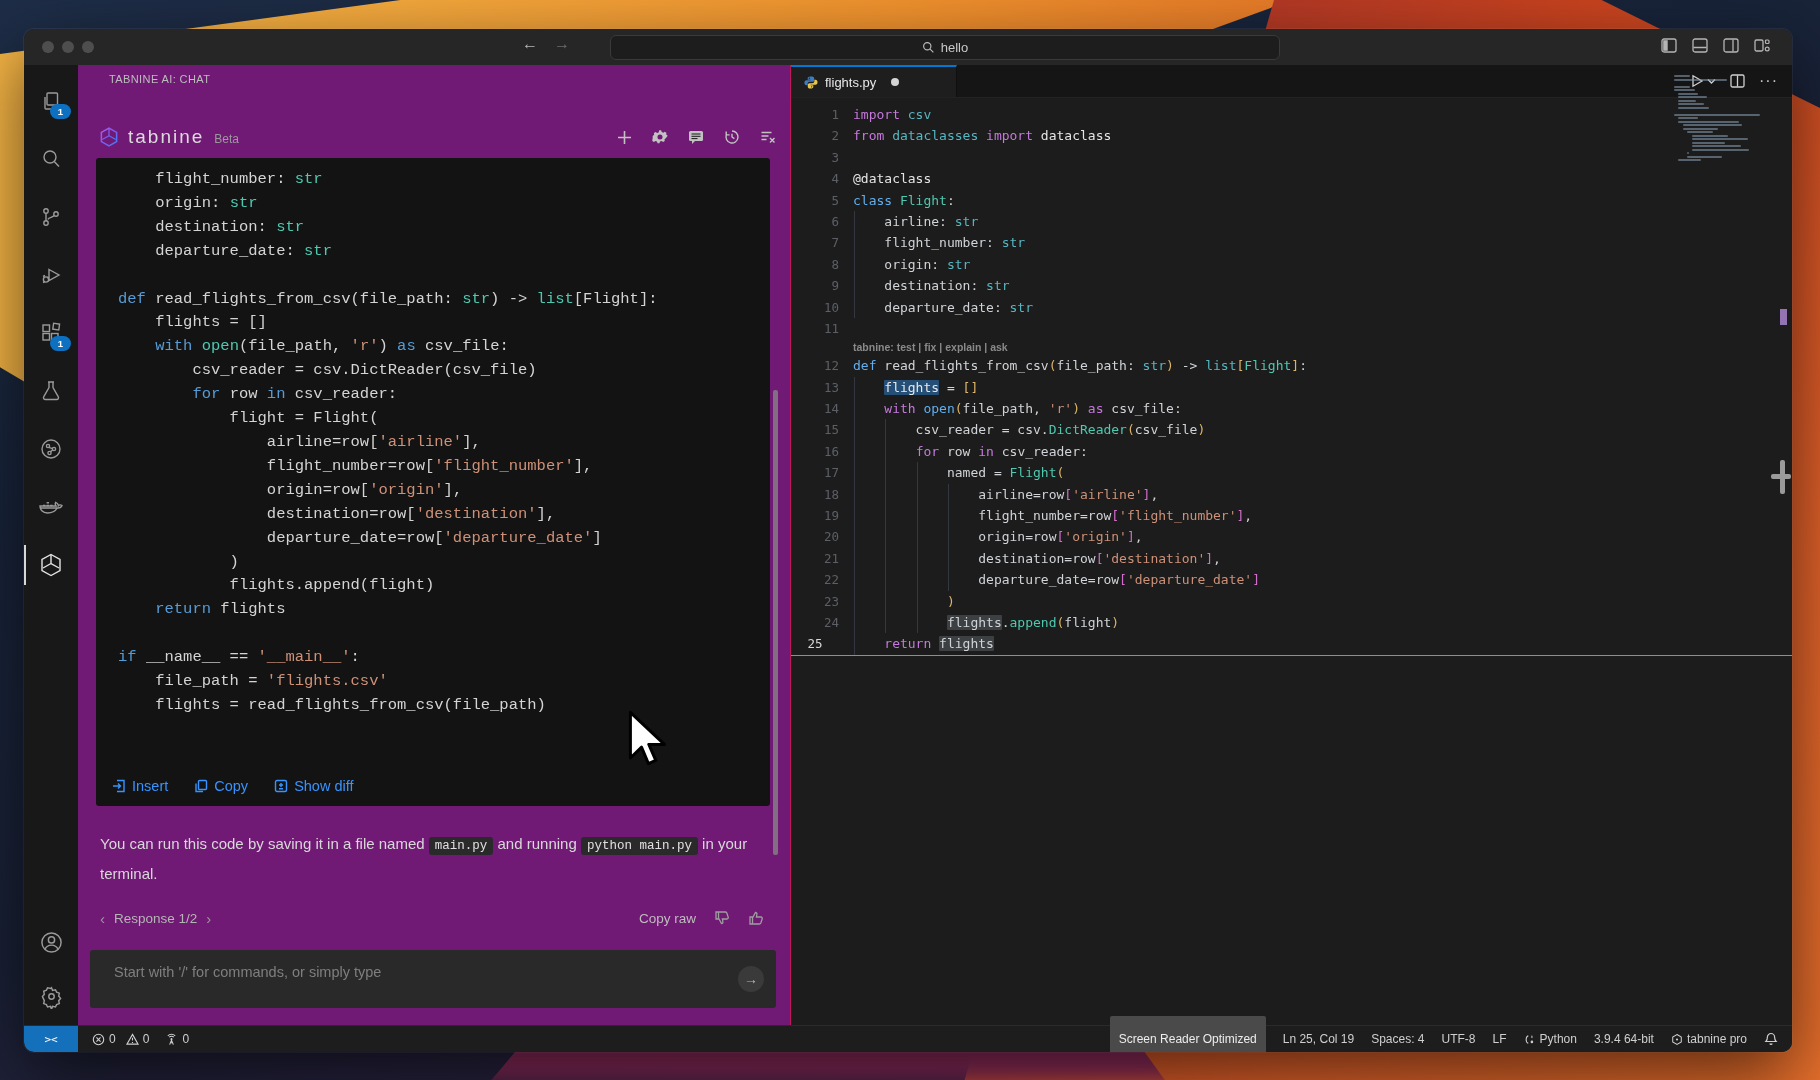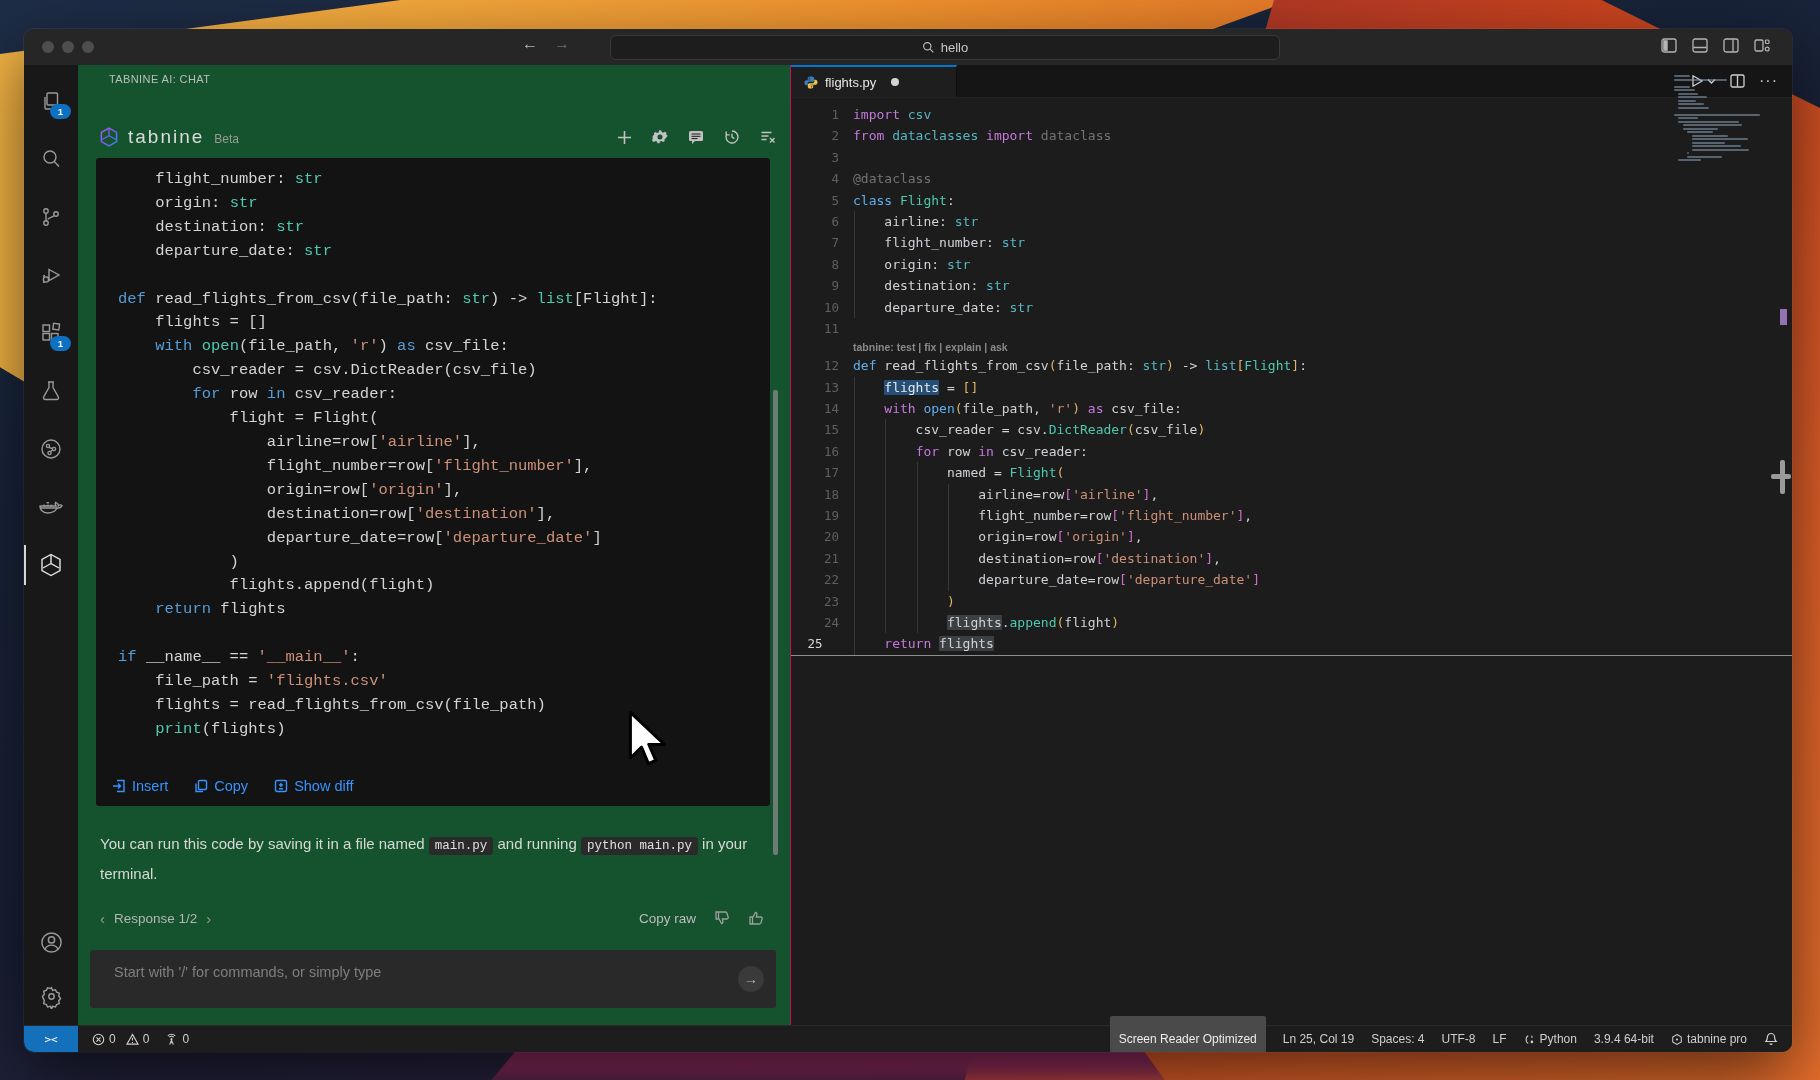--- a/index.html
+++ b/index.html
@@ -36,21 +36,21 @@
   .actbar .spacer{flex:1;}
   .aicon{position:relative;width:28px;height:28px;display:flex;align-items:center;justify-content:center;cursor:pointer;}
   .aicon svg{stroke:#9a9a9a;fill:none;stroke-width:1.4;}
   .aicon.active svg{stroke:#e3e3e3;}
   .aicon.active::before{content:"";position:absolute;left:-13px;top:-6px;width:2px;height:40px;background:#d7d7d7;}
   .badge{position:absolute;right:-6px;bottom:-4px;min-width:15px;height:15px;border-radius:8px;background:#0e70c0;
     color:#fff;font-size:9.5px;display:flex;align-items:center;justify-content:center;padding:0 3px;font-weight:bold;}
   .botcluster{display:flex;flex-direction:column;gap:26px;padding-bottom:16px;align-items:center;}
 
   
-  .chatpanel{position:absolute;left:54px;top:0;width:712px;bottom:0;background:#14532d;border-right:7px solid #be185d;}
+  .chatpanel{position:absolute;left:54px;top:0;width:712px;bottom:0;background:#701a75;border-right:7px solid #be185d;}
   .chat-header{position:absolute;left:31px;top:8px;font-size:11px;letter-spacing:.4px;color:#bdbdbd;}
   .brandrow{position:absolute;left:20px;top:56px;right:14px;height:32px;display:flex;align-items:center;}
   .brand-name{font-size:19px;letter-spacing:2px;color:#dcdcdc;margin-left:8px;}
   .brand-beta{font-size:12px;color:#9a9a9a;margin-left:10px;margin-top:4px;}
   .chat-toolbar{margin-left:auto;display:flex;gap:20px;align-items:center;}
   .chat-toolbar .tbi{color:#c2c2c2;cursor:pointer;display:flex;}
   
   .codeblock{position:absolute;left:18px;top:93px;width:674px;height:648px;background:#131313;border-radius:3px;}
   .codeblock .lines{position:absolute;left:22px;top:10px;right:10px;}
   .cline{white-space:pre;font-family:"Liberation Mono",monospace;font-size:15.5px;line-height:23.9px;min-height:23.9px;}
@@ -89,21 +89,21 @@
   .edcode{position:absolute;left:0;top:39px;right:0;bottom:0;}
   .eline{display:flex;line-height:21.4px;height:21.4px;}
   .eline .lnum{width:48px;text-align:right;padding-right:0;color:#5c6066;font-family:"DejaVu Sans Mono",monospace;font-size:12.5px;flex:none;}
   .eline .lcode{position:relative;margin-left:14px;white-space:pre;font-family:"DejaVu Sans Mono",monospace;font-size:13px;flex:1;}
   .eline.cur .lnum{color:#d7d7d7;text-align:center;}
   .eline.cur{border-bottom:1px solid rgba(255,255,255,.5);}
   .eline.lens{height:16px;line-height:16px;}
   .lens-text{font-size:10.5px !important;color:#8a8a8a;font-family:"Liberation Sans",sans-serif !important;font-weight:bold;}
   .iguide{position:absolute;top:0;bottom:0;width:1px;background:#333840;}
   .tk-d{color:#d0d3d7;} .tk-k{color:#c678dd;} .tk-b{color:#61afef;} .tk-t{color:#56b6c2;}
-  .tk-g{color:#4ec9b0;} .tk-y{color:#737373;} .tk-s{color:#ce9178;}
+  .tk-g{color:#4ec9b0;} .tk-y{color:#e5e5e5;} .tk-s{color:#ce9178;}
   .tk-p1{color:#dcb567;} .tk-p2{color:#d16dca;}
   .tk-wb{color:#e8e8e8;background:#264f78;border-radius:1px;}
   .tk-wg{color:#d0d3d7;background:#3d4043;border-radius:1px;}
   
   .minimap{position:absolute;right:18px;top:10px;width:100px;}
   .mm-line{height:2px;margin-bottom:1.5px;background:#88a0b4;opacity:.55;border-radius:1px;}
   .mm-gap{height:3.5px;}
   .ovr-mark{position:absolute;right:5px;top:244px;width:7px;height:16px;background:#b18ad8;opacity:.8;}
   .sash{position:absolute;right:1px;top:395px;width:20px;height:34px;}
   .sash .v{position:absolute;left:9px;top:0;width:5px;height:34px;background:#9a9a9a;border-radius:2px;}
@@ -324,21 +324,20 @@
             <div class="cline"><span class="tk-cd">                origin=row[</span><span class="tk-cs">'origin'</span><span class="tk-cd">],</span></div>
             <div class="cline"><span class="tk-cd">                destination=row[</span><span class="tk-cs">'destination'</span><span class="tk-cd">],</span></div>
             <div class="cline"><span class="tk-cd">                departure_date=row[</span><span class="tk-cs">'departure_date'</span><span class="tk-cd">]</span></div>
             <div class="cline"><span class="tk-cd">            )</span></div>
             <div class="cline"><span class="tk-cd">            flights.append(flight)</span></div>
             <div class="cline"><span class="tk-cd">    </span><span class="tk-ck">return</span><span class="tk-cd"> flights</span></div>
             <div class="cline">&nbsp;</div>
             <div class="cline"><span class="tk-ck">if</span><span class="tk-cd"> __name__ == </span><span class="tk-cs">'__main__'</span><span class="tk-cd">:</span></div>
             <div class="cline"><span class="tk-cd">    file_path = </span><span class="tk-cs">'flights.csv'</span></div>
             <div class="cline"><span class="tk-cd">    flights = read_flights_from_csv(file_path)</span></div>
-            <div class="cline"><span class="tk-cd">    </span><span class="tk-ct">print</span><span class="tk-cd">(flights)</span></div>
           </div>
         <div class="codeactions">
           <span class="codeact">
             <svg width="14" height="14" viewBox="0 0 14 14">
                 <path d="M5 1.5h7v11H5"></path>
                 <path d="M1 7h7M6 4.5L8.5 7 6 9.5"></path>
               </svg>
             <span>Insert</span>
           </span>
           <span class="codeact">

